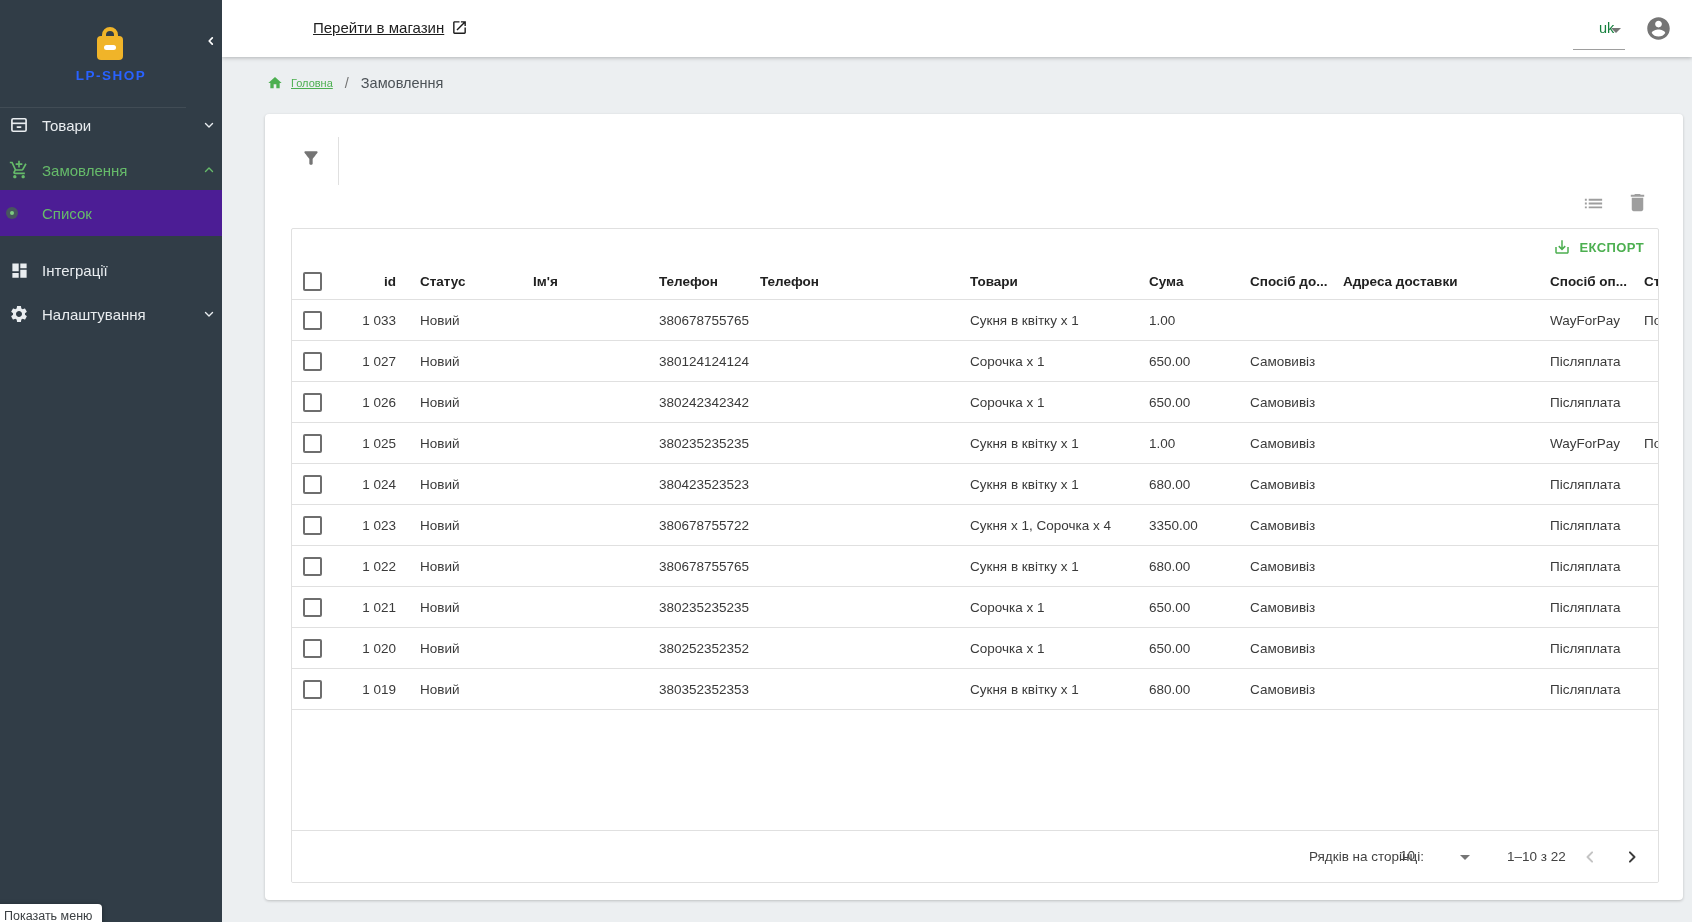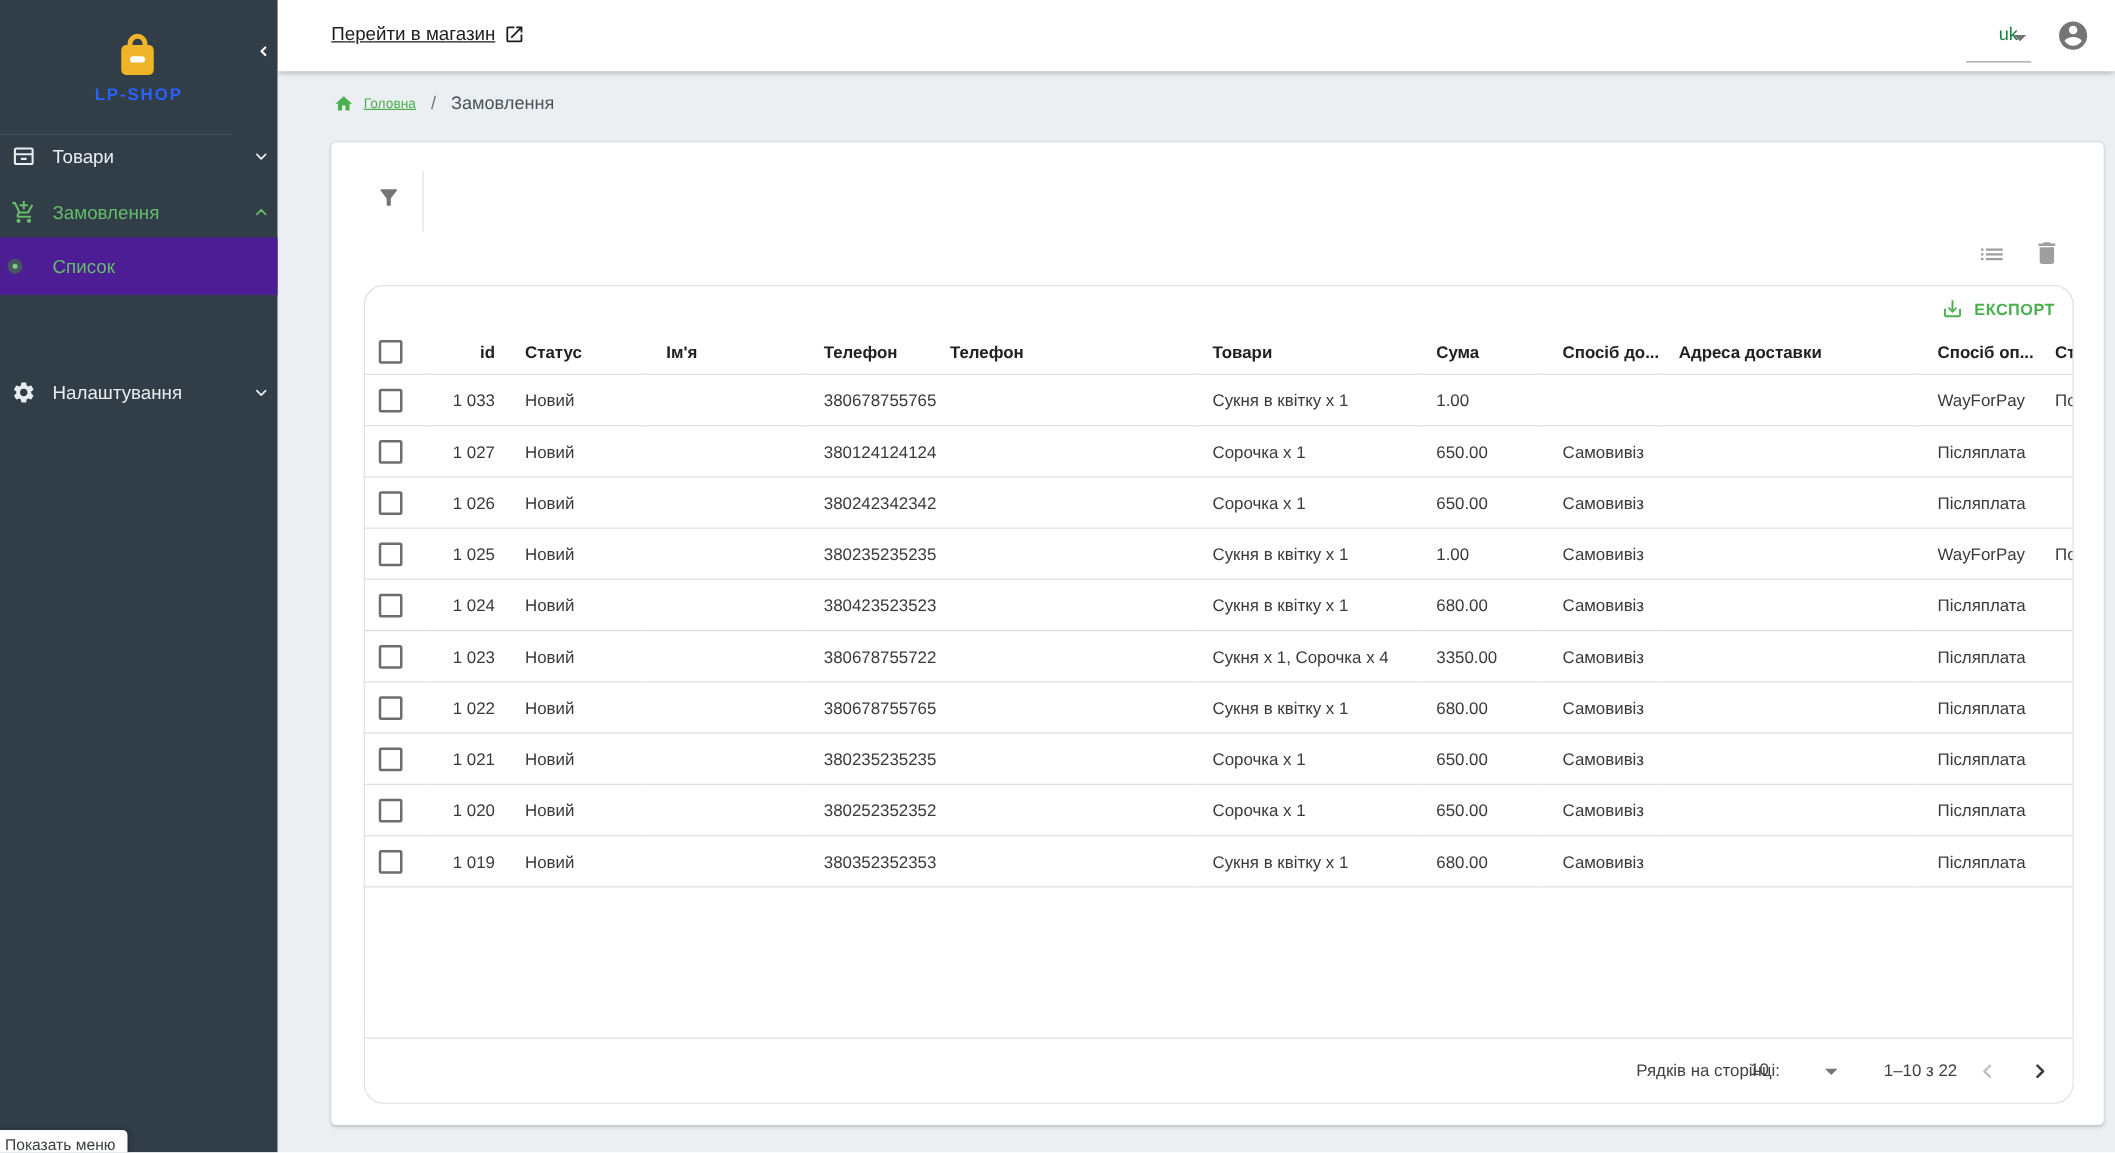--- a/index.html
+++ b/index.html
@@ -17,42 +17,42 @@
   .sb-item .sb-label{position:absolute;left:42px;font-size:15px;color:#e9edf0;white-space:nowrap;}
   .sb-item .sb-caret{position:absolute;left:202px;width:14px;height:14px;}
   .sb-item.green .sb-label{color:#66bb6a;}
   .sb-sub{background:#4c1d95;}
   .bullet-outer{position:absolute;left:6px;width:12px;height:12px;border-radius:50%;background:#47555f;display:flex;align-items:center;justify-content:center;}
   .bullet-inner{width:4px;height:4px;border-radius:50%;background:#7ccb80;}
 
   
   .topbar{position:absolute;left:222px;top:0;width:1470px;height:57px;background:#ffffff;box-shadow:0 1px 4px rgba(0,0,0,0.25);z-index:20;}
   .store-link{position:absolute;left:43px;top:19px;display:flex;align-items:center;gap:7px;cursor:pointer;}
-  .store-link span{font-size:15px;color:#1d1d1d;text-decoration:underline;white-space:nowrap;}
+  .store-link span{font-size:15px;color:#1d1d1d;text-decoration:underline;white-space:nowrap;margin-left:48px;}
   .lang{position:absolute;left:1351px;top:16px;width:60px;height:32px;cursor:pointer;}
   .lang .lang-txt{position:absolute;left:26px;top:4px;font-size:14.5px;color:#15803d;}
   .lang .caret{position:absolute;left:38px;top:12px;width:0;height:0;border-left:5px solid transparent;border-right:5px solid transparent;border-top:5px solid #757575;}
   .lang .lang-underline{position:absolute;left:0;top:33px;width:52px;height:1px;background:#9e9e9e;}
   .avatar{position:absolute;left:1423px;top:15px;width:27px;height:27px;cursor:pointer;}
 
   
   .breadcrumb{position:absolute;left:267px;top:75px;display:flex;align-items:center;gap:8px;z-index:5;}
   .crumb-home{width:16px;height:16px;}
   .crumb-link{font-size:11px;color:#4caf50;text-decoration:underline;cursor:pointer;}
   .crumb-sep{font-size:14.5px;color:#757575;padding:0 4px;}
   .crumb-current{font-size:14.5px;color:#4c5257;}
 
   
   .outer-card{position:absolute;left:265px;top:114px;width:1418px;height:786px;background:#fff;border-radius:4px;box-shadow:0 1px 3px rgba(0,0,0,0.2);}
   .filter-funnel{position:absolute;left:36px;top:34px;width:20px;height:20px;cursor:pointer;}
   .filter-divider{position:absolute;left:73px;top:23px;width:1px;height:48px;background:#e0e0e0;}
   .tb-list-icon{position:absolute;left:1317px;top:78px;width:23px;height:23px;cursor:pointer;}
   .tb-trash-icon{position:absolute;left:1361px;top:77px;width:23px;height:23px;cursor:pointer;}
 
-  .table-card{position:absolute;left:26px;top:114px;width:1368px;height:655px;background:#fff;border:1px solid #e0e0e0;border-radius:16px;overflow:hidden;box-sizing:border-box;}
+  .table-card{position:absolute;left:26px;top:114px;width:1368px;height:655px;background:#fff;border:1px solid #e0e0e0;border-radius:2px;overflow:hidden;box-sizing:border-box;}
   .export-btn{position:absolute;right:14px;top:7px;height:22px;display:flex;align-items:center;gap:8px;cursor:pointer;}
   .export-btn .export-label{color:#4caf50;font-size:13px;font-weight:bold;letter-spacing:0.4px;}
 
   table.grid{position:absolute;left:0;top:34px;width:1429px;border-collapse:collapse;table-layout:fixed;}
   table.grid th{height:36px;font-size:13.5px;font-weight:bold;color:#212121;text-align:left;padding:0 0 0 16px;border-bottom:1px solid #e0e0e0;white-space:nowrap;overflow:visible;}
   table.grid td{height:40px;font-size:13.5px;color:#3a3a3a;padding:0 0 0 16px;border-bottom:1px solid #e0e0e0;white-space:nowrap;overflow:visible;}
   table.grid th.c-check, table.grid td.c-check{padding-left:11px;}
   table.grid th.c-id, table.grid td.c-id{text-align:right;padding:0 8px 0 0;}
   .checkbox{display:inline-block;width:15px;height:15px;border:2px solid #6e6e6e;border-radius:2px;vertical-align:middle;cursor:pointer;background:#fff;}
 
@@ -119,20 +119,28 @@
       </span>
     </div>
 
     <div class="sb-item sb-sub green" style="top:190px;height:46px;">
       <span class="bullet-outer">
           <span class="bullet-inner"></span>
         </span>
       <span class="sb-label">Список</span>
     </div>
 
+    <div class="sb-item" style="top:248px;">
+      <span class="sb-icon">
+        <svg width="19" height="19" viewBox="0 0 24 24">
+            <path fill="#e9edf0" d="M3 13h8V3H3v10zm0 8h8v-6H3v6zm10 0h8V11h-8v10zm0-18v6h8V3h-8z"></path>
+          </svg>
+      </span>
+      <span class="sb-label">Інтеграції</span>
+    </div>
 
     <div class="sb-item" style="top:292px;">
       <span class="sb-icon">
         <svg width="20" height="20" viewBox="0 0 24 24">
             <path fill="#e9edf0" d="M19.14 12.94c.04-.3.06-.61.06-.94 0-.32-.02-.64-.07-.94l2.03-1.58c.18-.14.23-.41.12-.61l-1.92-3.32c-.12-.22-.37-.29-.59-.22l-2.39.96c-.5-.38-1.03-.7-1.62-.94l-.36-2.54c-.04-.24-.24-.41-.48-.41h-3.84c-.24 0-.43.17-.47.41l-.36 2.54c-.59.24-1.13.57-1.62.94l-2.39-.96c-.22-.08-.47 0-.59.22L2.74 8.87c-.12.21-.08.47.12.61l2.03 1.58c-.05.3-.09.63-.09.94s.02.64.07.94l-2.03 1.58c-.18.14-.23.41-.12.61l1.92 3.32c.12.22.37.29.59.22l2.39-.96c.5.38 1.03.7 1.62.94l.36 2.54c.05.24.24.41.48.41h3.84c.24 0 .44-.17.47-.41l.36-2.54c.59-.24 1.13-.56 1.62-.94l2.39.96c.22.08.47 0 .59-.22l1.92-3.32c.12-.22.07-.47-.12-.61l-2.01-1.58zM12 15.6c-1.98 0-3.6-1.62-3.6-3.6s1.62-3.6 3.6-3.6 3.6 1.62 3.6 3.6-1.62 3.6-3.6 3.6z"></path>
           </svg>
       </span>
       <span class="sb-label">Налаштування</span>
       <span class="sb-caret">
         <svg width="14" height="14" viewBox="0 0 24 24">

